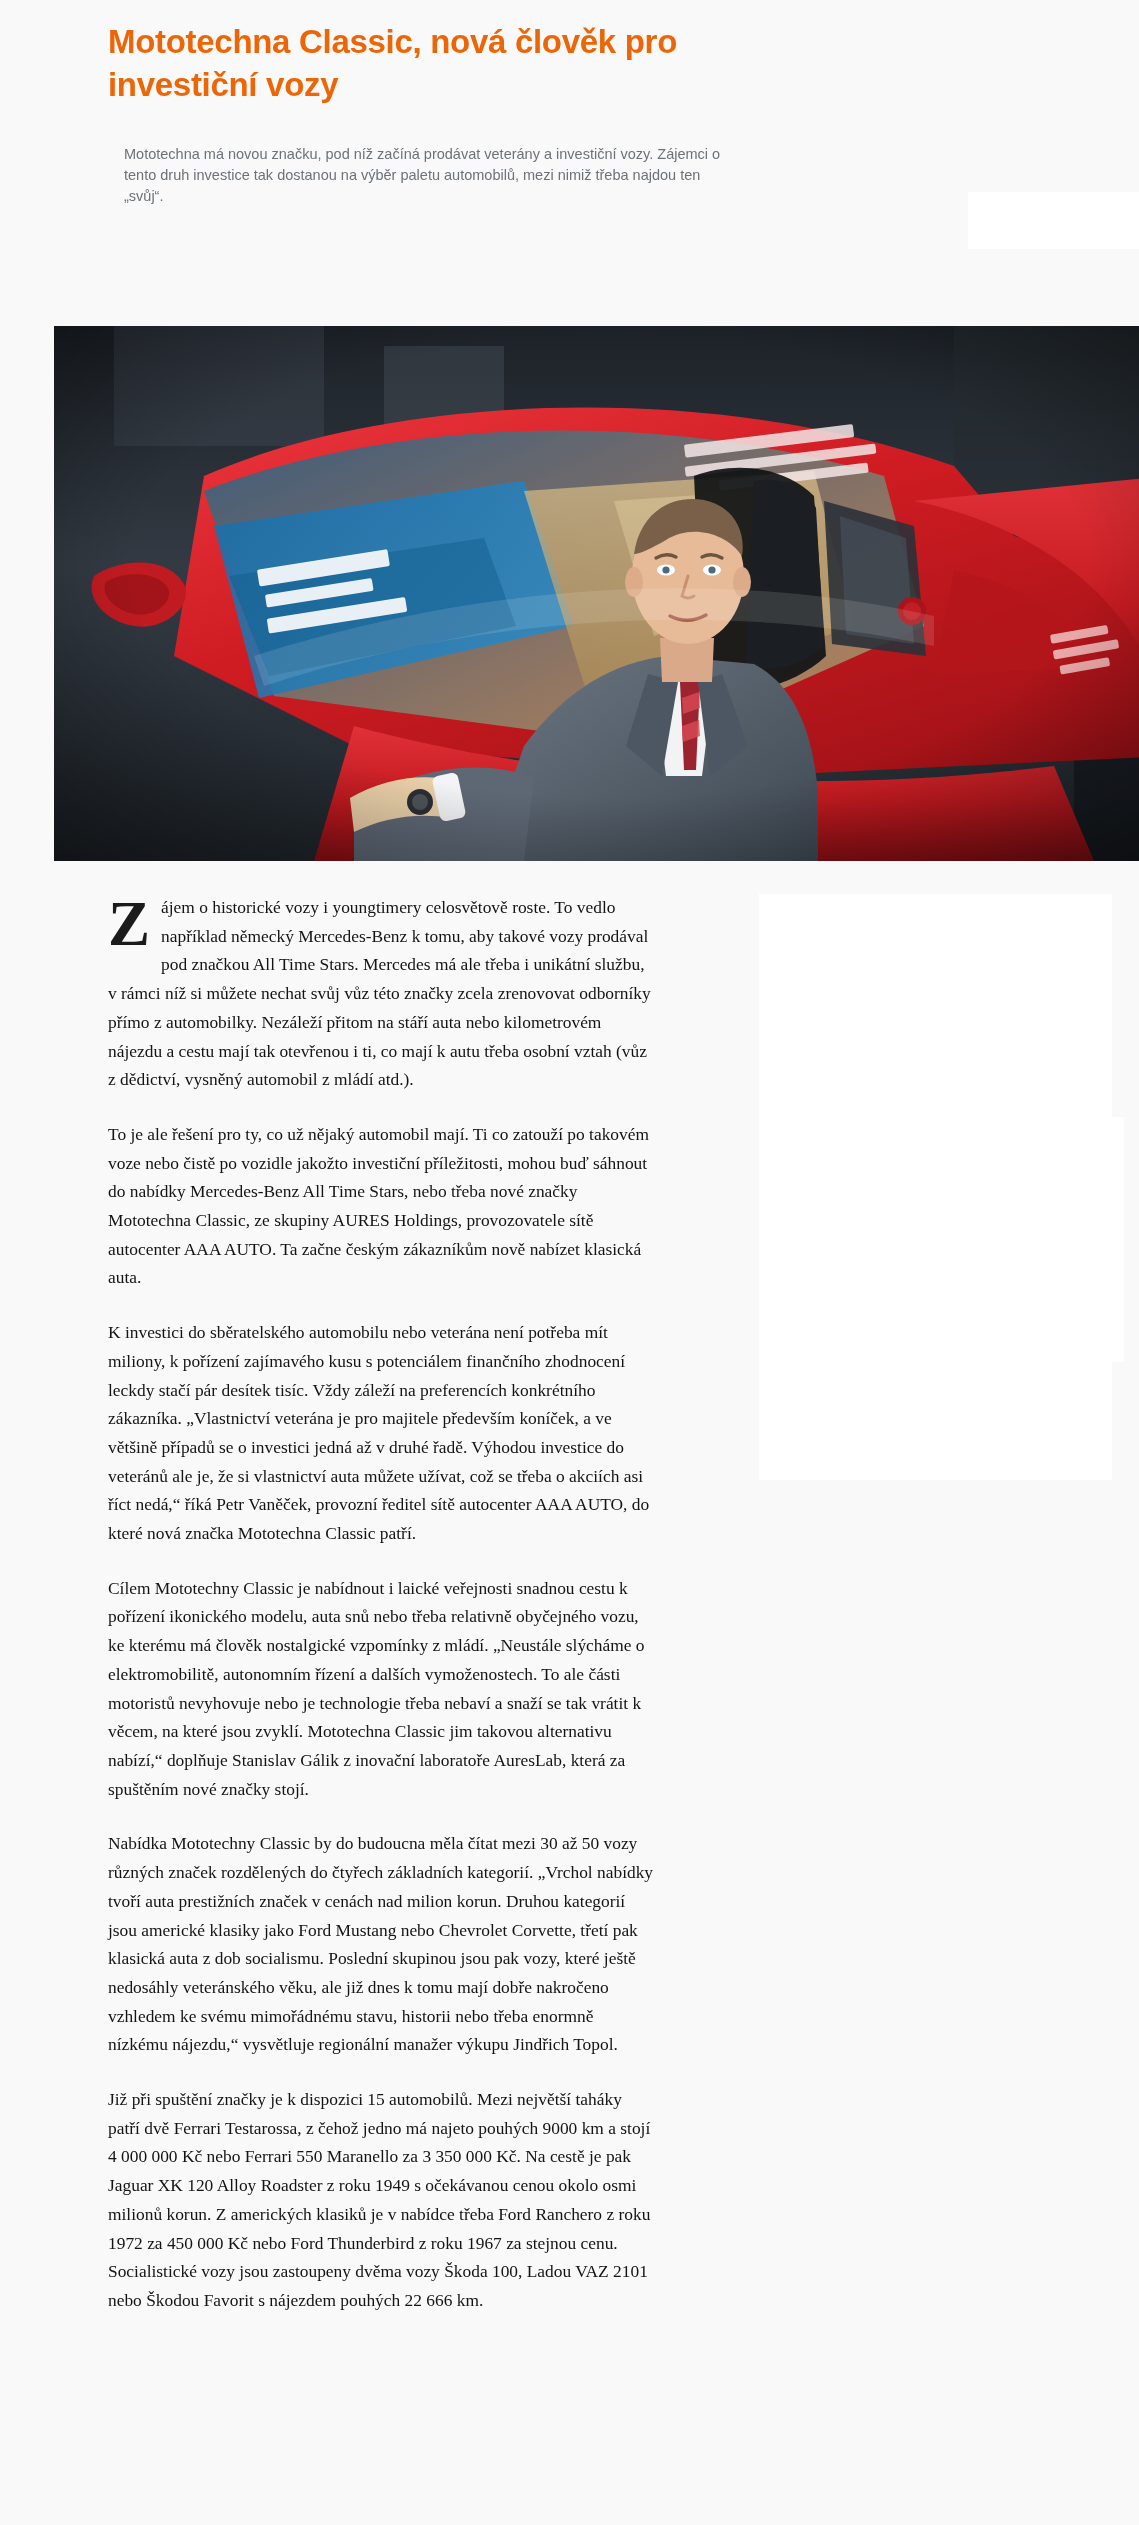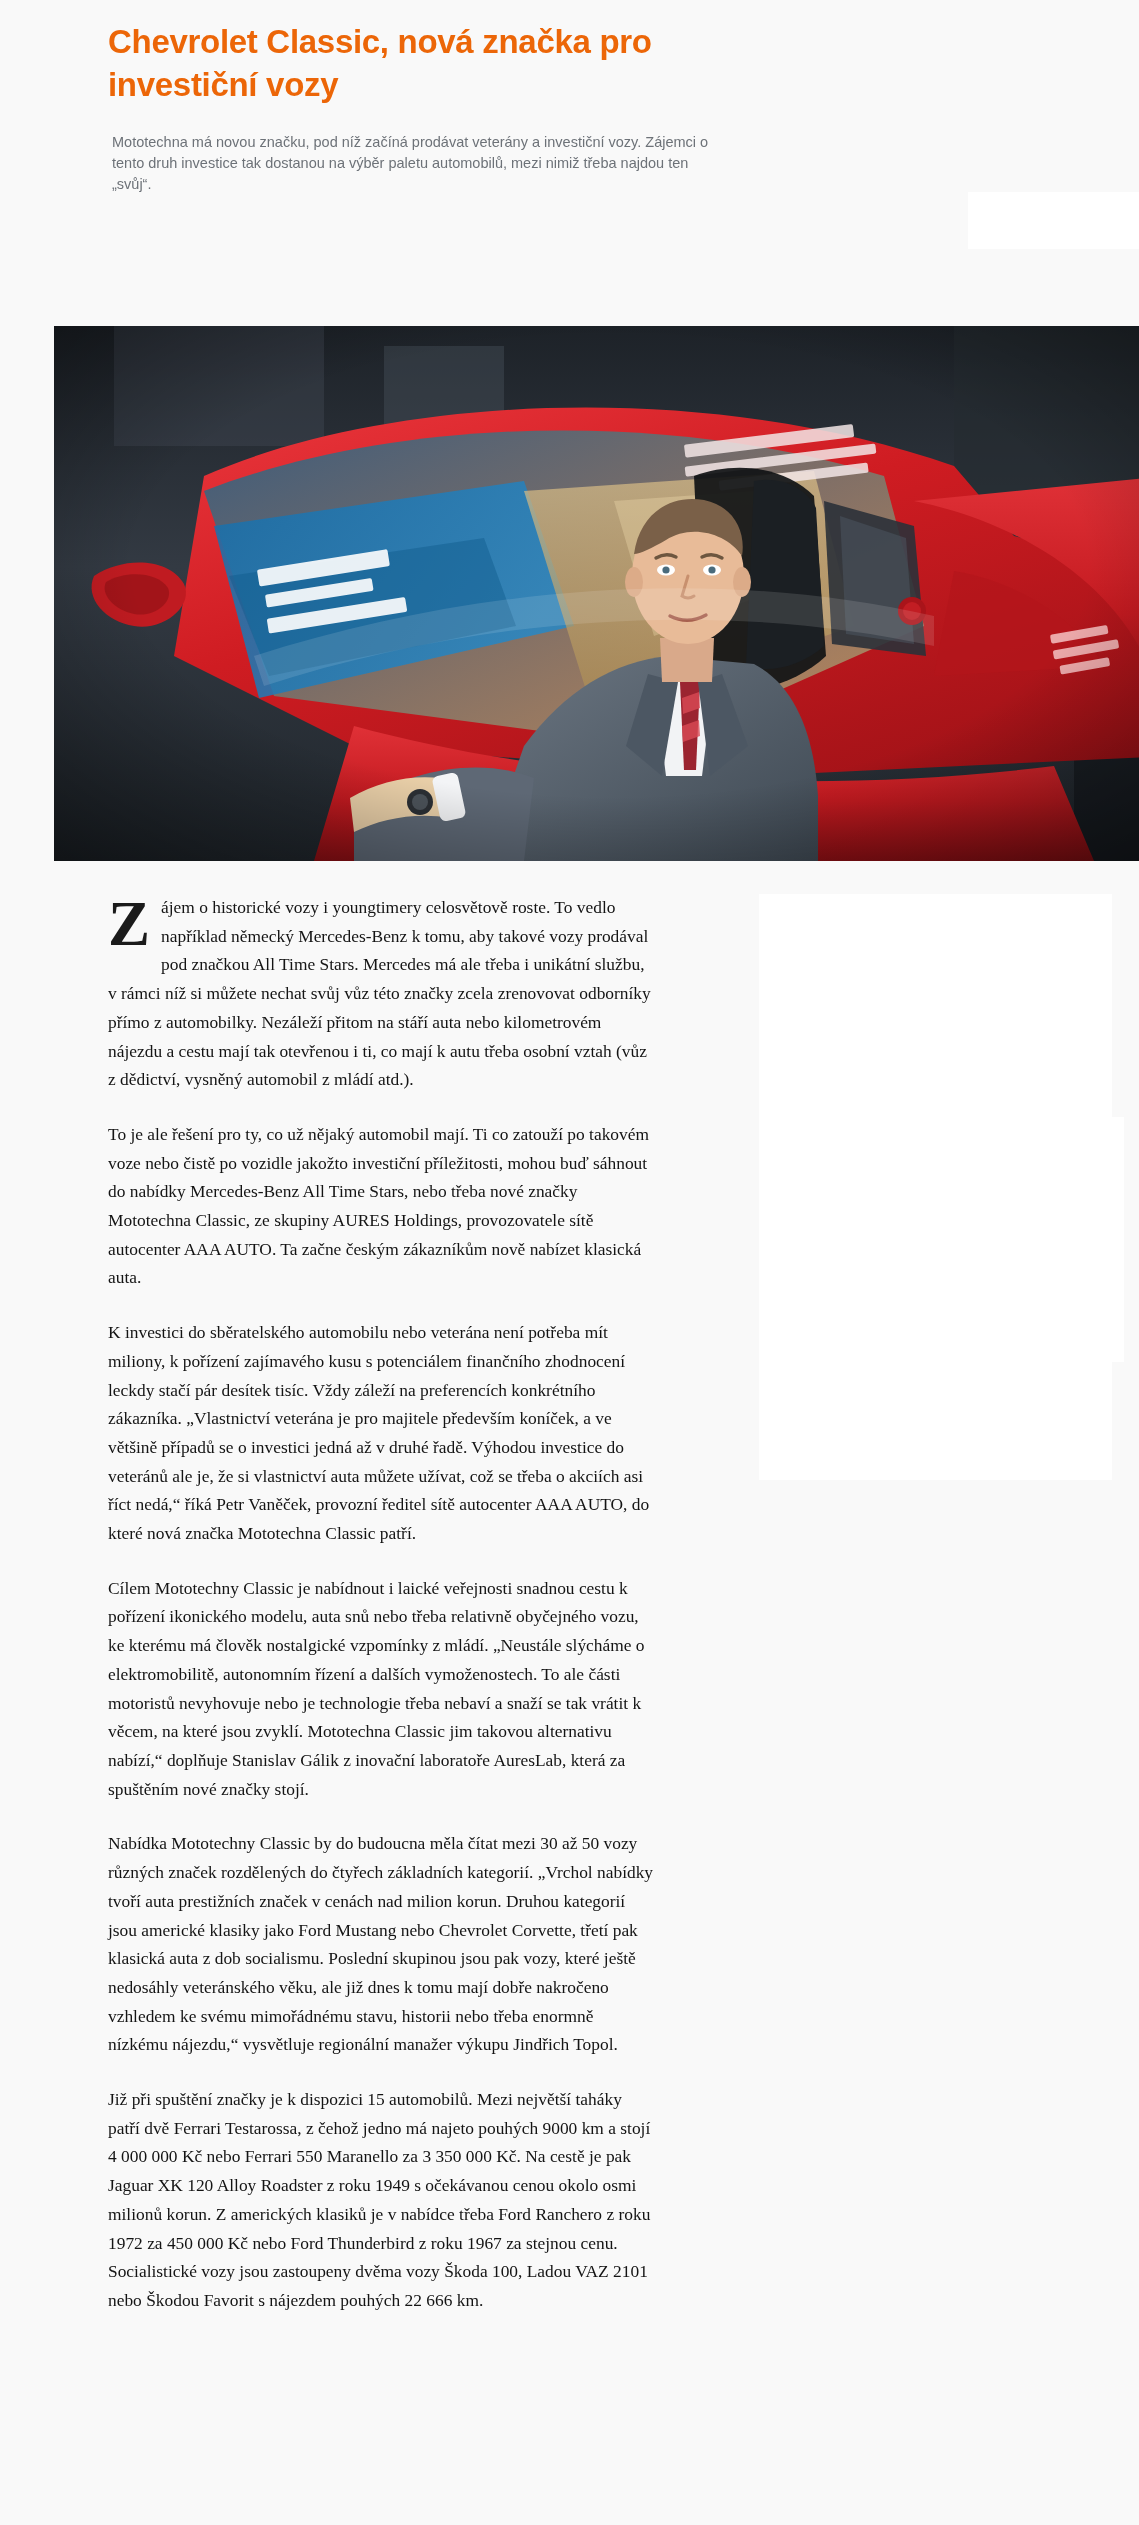--- a/index.html
+++ b/index.html
@@ -33,21 +33,21 @@
     padding: 20px 0 0 108px;
     width: 590px;
     color: #ec6608;
     font-family: "Liberation Sans", sans-serif;
     font-weight: 700;
     font-size: 33px;
     line-height: 43px;
     letter-spacing: -0.3px;
   }
   .perex {
-    margin: 4px;
+    margin: 16px;
     padding: 22px 0 0 108px;
     width: 600px;
     color: #6d7278;
     font-family: "Liberation Sans", sans-serif;
     font-weight: 400;
     font-size: 14.5px;
     line-height: 21px;
   }
 
   
@@ -129,21 +129,21 @@
     padding: 6px 11px 0 0;
     color: #1b1b1b;
   }
 </style>
 </head>
 <body>
 
 <div class="page">
 
   <header class="article-header">
-    <h1 class="headline">Chevrolet Classic, nová značka pro investiční vozy</h1>
+    <h1 class="headline">Mototechna Classic, nová člověk pro investiční vozy</h1>
     <p class="perex">Mototechna má novou značku, pod níž začíná prodávat veterány a investiční vozy. Zájemci o tento druh investice tak dostanou na výběr paletu automobilů, mezi nimiž třeba najdou ten „svůj“.</p>
   </header>
 
   <div class="ad-slot" id="ad-top-right"></div>
 
   <figure class="hero-figure">
     <svg class="hero-canvas" viewBox="0 0 1114 535" preserveAspectRatio="none">
       <defs>
         <linearGradient id="bgGrad" x1="0" y1="0" x2="0" y2="1">
           <stop offset="0%" stop-color="#1d2228"></stop>

